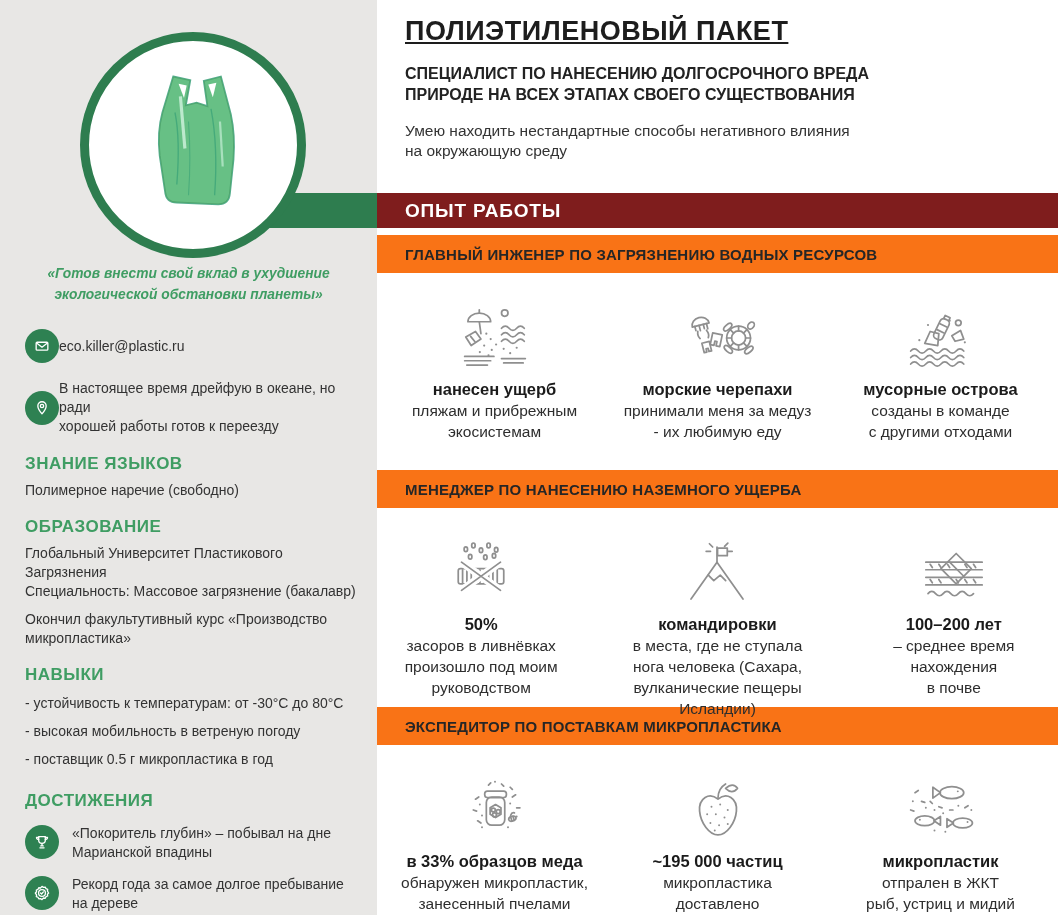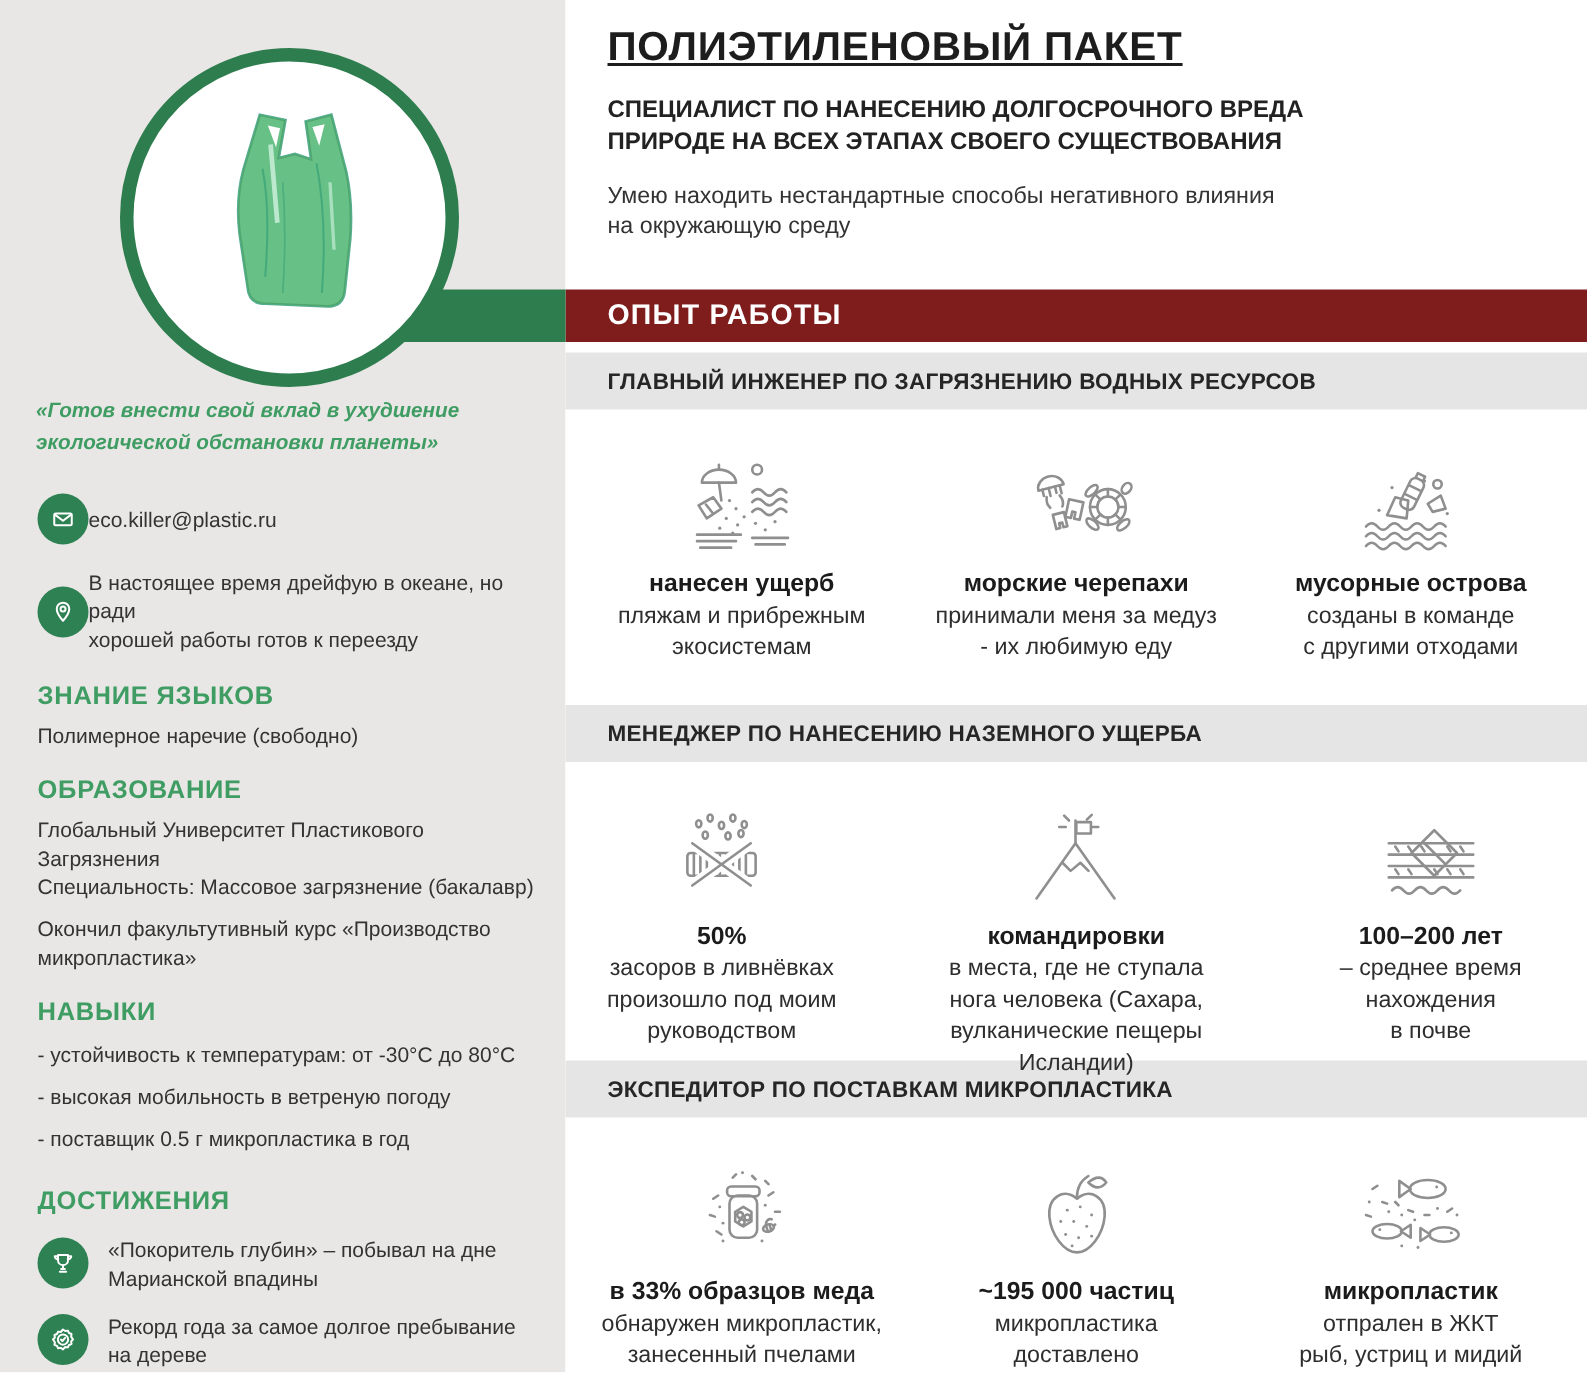--- a/index.html
+++ b/index.html
@@ -6,21 +6,21 @@
   .page{position:relative;width:1058px;height:915px;overflow:hidden;
         font-family:"Liberation Sans",sans-serif;background:#fff;color:#2e2e2e;}
 
   
   .sidebar{position:absolute;left:0;top:0;width:377px;height:915px;background:#e8e7e5;}
   .connector{position:absolute;left:200px;top:193px;width:177px;height:35px;background:#2e7d4f;z-index:1;}
   .avatar-wrap{position:relative;height:258px;z-index:2;}
   .avatar{position:absolute;left:80px;top:32px;width:208px;height:208px;background:#fff;
           border:9px solid #2e7d4f;border-radius:50%;overflow:hidden;}
   .avatar svg{position:absolute;left:14px;top:8px;}
-  .quote{margin:6px 24px 0;text-align:left;color:#3f9d63;font-weight:bold;font-style:italic;
+  .quote{margin:6px 24px 0;text-align:center;color:#3f9d63;font-weight:bold;font-style:italic;
          font-size:13.8px;line-height:1.5;white-space:pre-line;}
   .contacts{margin-top:24px;padding:0 18px 0 25px;display:flex;flex-direction:column;gap:16px;}
   .c-row{display:flex;align-items:center;}
   .c-ico{flex:0 0 34px;width:34px;height:34px;border-radius:50%;background:#2e8152;
          display:flex;align-items:center;justify-content:center;}
   .c-txt{font-size:14px;line-height:1.35;color:#333;white-space:pre-line;}
   .side-sec{padding:0 14px 0 25px;}
   .side-title{color:#3f9d63;font-size:17px;font-weight:800;letter-spacing:.5px;margin:0;}
   .side-p{font-size:14px;line-height:1.35;color:#333;margin:7px 0 0;white-space:pre-line;}
   .mt18{margin-top:18px;} .mt16{margin-top:17px;} .mt22{margin-top:22px;}
@@ -33,21 +33,21 @@
   .name{position:absolute;left:28px;top:16px;margin:0;font-size:27px;font-weight:800;
         letter-spacing:.5px;color:#1d1d1d;text-decoration:underline;}
   .role{position:absolute;left:28px;top:64px;margin:0;font-size:16px;font-weight:700;
         line-height:1.3;color:#222;white-space:pre-line;}
   .summary{position:absolute;left:28px;top:121px;margin:0;font-size:15.5px;line-height:1.32;
         color:#333;white-space:pre-line;}
   .banner{position:absolute;left:0;top:193px;width:100%;height:35px;background:#7f1d1d;
         display:flex;align-items:center;}
   .banner span{color:#fff;font-size:19px;font-weight:800;letter-spacing:.8px;padding-left:28px;}
   .sections{position:absolute;left:0;top:235px;width:100%;bottom:0;}
-  .strip{height:38px;background:#e5e5e5;display:flex;align-items:center;}
+  .strip{height:38px;background:#f97316;display:flex;align-items:center;}
   .strip span{font-size:15px;font-weight:700;letter-spacing:.2px;color:#262626;padding-left:28px;}
   .sec-content{display:grid;grid-template-columns:1fr 1fr 1fr;padding:0 6px;}
   .sec-content.h1{height:197px;} .sec-content.h2{height:199px;gap:40px;}
   .exp-item{display:flex;flex-direction:column;align-items:center;text-align:center;padding-top:20px;}
   .exp-ico{height:78px;display:flex;align-items:flex-end;justify-content:center;margin-bottom:9px;}
   .exp-bold{font-size:16.5px;font-weight:700;color:#1b1b1b;margin-bottom:2px;}
   .exp-txt{font-size:15.5px;line-height:1.35;color:#2e2e2e;white-space:pre-line;}
   .ln{stroke:#8f8f8f;stroke-width:1.6;fill:none;stroke-linecap:round;stroke-linejoin:round;}
   .dt{fill:#8f8f8f;stroke:none;}
   .wln{stroke:#fff;stroke-width:1.6;fill:none;stroke-linecap:round;stroke-linejoin:round;}

